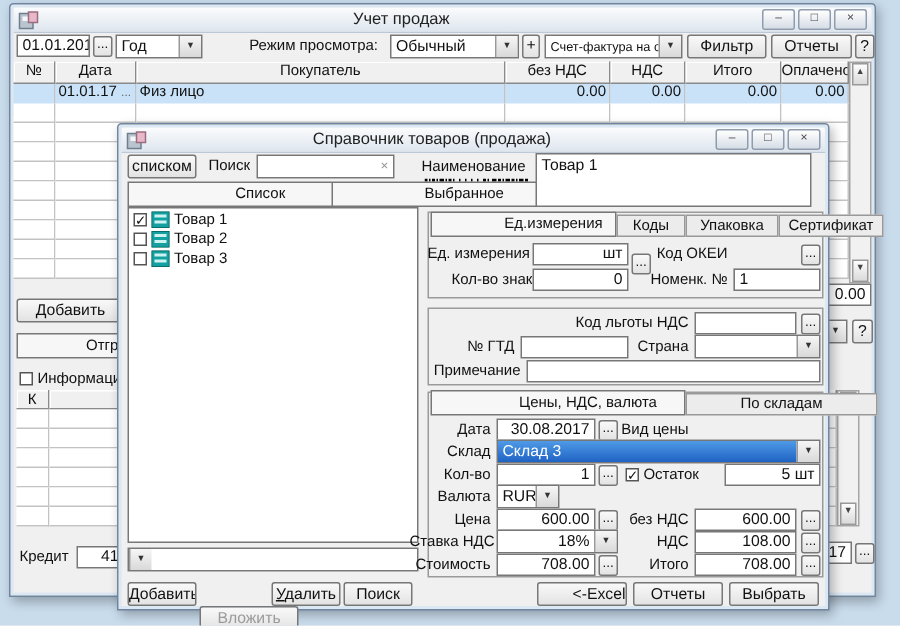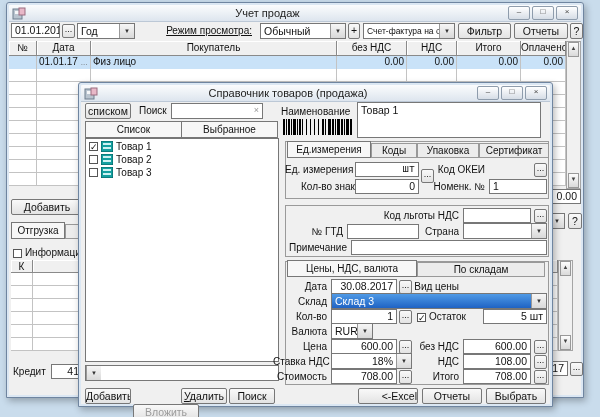--- a/index.html
+++ b/index.html
@@ -55,21 +55,21 @@
   }
   .tcell{border-right:1px solid #c3c3c3;border-bottom:1px solid #c3c3c3;box-sizing:border-box;
     font-size:10px;line-height:12px;padding:0 2px;overflow:hidden;white-space:nowrap;background:#fff;}
   .selrow .tcell{background:#c9e2f8;}
   .vscroll{background:#f1f1f1;border:1px solid #a5a5a5;box-sizing:border-box;}
   .varrow{position:absolute;left:1px;right:1px;height:13px;border:1px solid #999;
     background:linear-gradient(#fdfdfd,#dadada);text-align:center;font-size:6px;line-height:11px;color:#444;}
   .tabstrip{display:flex;align-items:flex-end;}
   .tab{border:1px solid #999;background:#ececec;text-align:center;font-size:10px;
     height:13px;line-height:13px;box-sizing:content-box;overflow:hidden;white-space:nowrap;margin-top:2px;}
-  .tab.active{background:#f7f7f7;height:15px;line-height:15px;margin-top:0;border-color:#777;z-index:2;position:relative;}
+  .tab.active{background:#f7f7f7;height:15px;line-height:15px;margin-top:0;border-color:#777;z-index:2;position:relative;padding-left:40px;}
   .gbox{border:1px solid #9a9a9a;background:#f0f0f0;}
   .cb{width:9px;height:9px;border:1px solid #555;background:#fff;display:inline-block;
     font-size:9px;line-height:8px;text-align:center;vertical-align:middle;box-sizing:border-box;color:#111;}
   .listitem{display:flex;align-items:center;gap:3px;height:13px;padding-left:2px;font-size:10px;}
   .clearx{color:#999;font-size:9px;line-height:13px;}
 </style>
 </head>
 <body>
 
 <div class="window" style="left:6px;top:2px;width:578px;height:396px;">
@@ -86,21 +86,21 @@
       <div class="winbtn"><span>×</span></div>
     </div>
   </div>
 
   <div class="abs field" style="left:4px;top:20px;width:49px;"><span>01.01.2017</span></div>
   <div class="abs btn dots" style="left:55px;top:21px;">...</div>
   <div class="abs combo" style="left:70px;top:20px;width:58px;">
     <div class="val">Год</div>
     <div class="drop">▼</div>
   </div>
-  <div class="abs lbl r" style="left:143px;top:21px;width:102px;text-decoration:underline;">Режим просмотра:</div>
+  <div class="abs lbl r" style="left:143px;top:21px;width:102px;">Режим просмотра:</div>
   <div class="abs combo" style="left:253px;top:20px;width:86px;">
     <div class="val">Обычный</div>
     <div class="drop">▼</div>
   </div>
   <div class="abs btn" style="left:341px;top:20px;width:12px;height:16px;line-height:13px;">+</div>
   <div class="abs combo" style="left:356px;top:20px;width:92px;">
     <div class="val" style="font-size:8.5px;">Счет-фактура на отгрузку</div>
     <div class="drop">▼</div>
   </div>
   <div class="abs btn" style="left:451px;top:20px;width:53px;">Фильтр</div>
@@ -382,21 +382,21 @@
   </div>
 
   <div class="abs gbox" style="left:206px;top:58px;width:264px;height:58px;"></div>
   <div class="abs tabstrip" style="left:208px;top:58px;height:17px;">
     <div class="tab active" style="width:82px;">Ед.измерения</div>
     <div class="tab" style="width:44px;">Коды</div>
     <div class="tab" style="width:60px;">Упаковка</div>
     <div class="tab" style="width:68px;">Сертификат</div>
   </div>
   <div class="abs lbl r" style="left:206px;top:80px;width:66px;">Ед. измерения</div>
-  <div class="abs field r" style="left:276px;top:79px;width:64px;font-family:Liberation Mono, monospace;">шт</div>
+  <div class="abs field r" style="left:276px;top:79px;width:64px;">шт</div>
   <div class="abs btn dots" style="left:342px;top:86px;">...</div>
   <div class="abs lbl r" style="left:356px;top:80px;width:50px;">Код ОКЕИ</div>
   <div class="abs field" style="left:410px;top:96px;width:44px;">796</div>
   <div class="abs btn dots" style="left:455px;top:80px;">...</div>
   <div class="abs lbl r" style="left:206px;top:97px;width:66px;padding-left:16px;">Кол-во знаков</div>
   <div class="abs field r" style="left:276px;top:96px;width:64px;">0</div>
   <div class="abs lbl r" style="left:350px;top:97px;width:56px;">Номенк. №</div>
   <div class="abs field" style="left:410px;top:96px;width:58px;">1</div>
 
   <div class="abs gbox" style="left:206px;top:122px;width:264px;height:52px;"></div>

